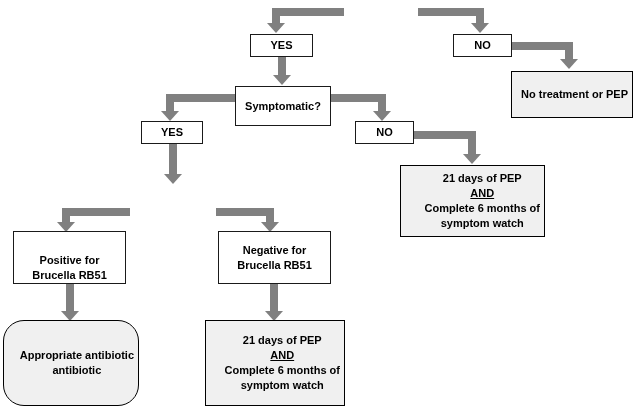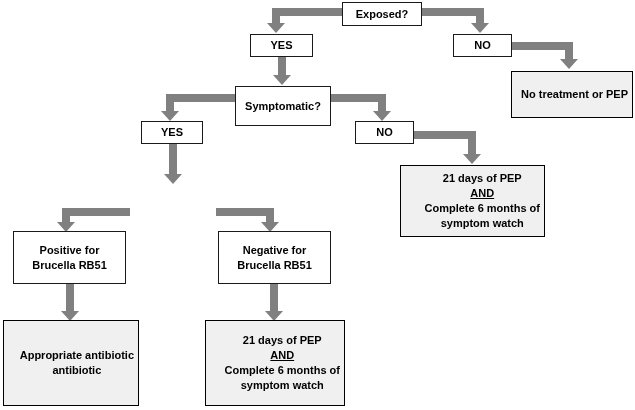--- a/index.html
+++ b/index.html
@@ -95,23 +95,20 @@
   <div class="bar" style="left:216px; top:208px; width:58px; height:8px;"></div>
   <div class="bar" style="left:266px; top:208px; width:8px; height:16px;"></div>
   <div class="arrowhead" style="left:261px; top:222px;"></div>
 
   <div class="bar" style="left:66px; top:284px; width:8px; height:28px;"></div>
   <div class="arrowhead" style="left:61px; top:311px;"></div>
 
   <div class="bar" style="left:270px; top:284px; width:8px; height:28px;"></div>
   <div class="arrowhead" style="left:265px; top:311px;"></div>
 
-  <div class="node" style="left:342px; top:2px; width:80px; height:24px;">
-    <span class="txt">Exposed?</span>
-  </div>
 
   <div class="node" style="left:250px; top:34px; width:63px; height:23px;">
     <span class="txt">YES</span>
   </div>
 
   <div class="node" style="left:453px; top:34px; width:59px; height:23px;">
     <span class="txt">NO</span>
   </div>
 
   <div class="node shaded" style="left:511px; top:71px; width:122px; height:47px;">
@@ -135,35 +132,35 @@
   <div class="node shaded" style="left:400px; top:165px; width:145px; height:72px;">
     <span class="txt">
       <span>21 days of PEP</span><br>
       <span class="und">AND</span><br>
       <span>Complete 6 months of</span><br>
       <span>symptom watch</span>
     </span>
   </div>
 
 
-  <div class="node" style="left:13px; top:231px; width:113px; height:53px;">
+  <div class="node" style="left:13px; top:231px; width:113px; height:53px;align-items:flex-end;">
     <span class="txt">
       <span>Positive for</span><br>
       <span>Brucella RB51</span>
     </span>
   </div>
 
   <div class="node" style="left:218px; top:231px; width:113px; height:53px;text-align:center;">
     <span class="txt">
       <span>Negative for</span><br>
       <span>Brucella RB51</span>
     </span>
   </div>
 
-  <div class="node shaded" style="left:3px; top:320px; width:136px; height:86px;">
+  <div class="node shaded" style="left:3px; top:320px; width:136px; height:86px;border-radius:21px;">
     <span class="txt">
       <span>Appropriate antibiotic</span><br>
       <span>antibiotic</span>
     </span>
   </div>
 
   <div class="node shaded" style="left:205px; top:320px; width:140px; height:86px;">
     <span class="txt">
       <span>21 days of PEP</span><br>
       <span class="und">AND</span><br>

